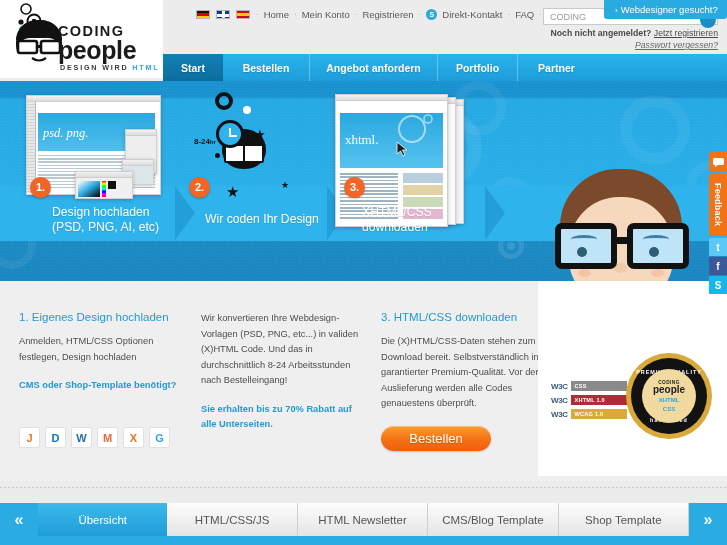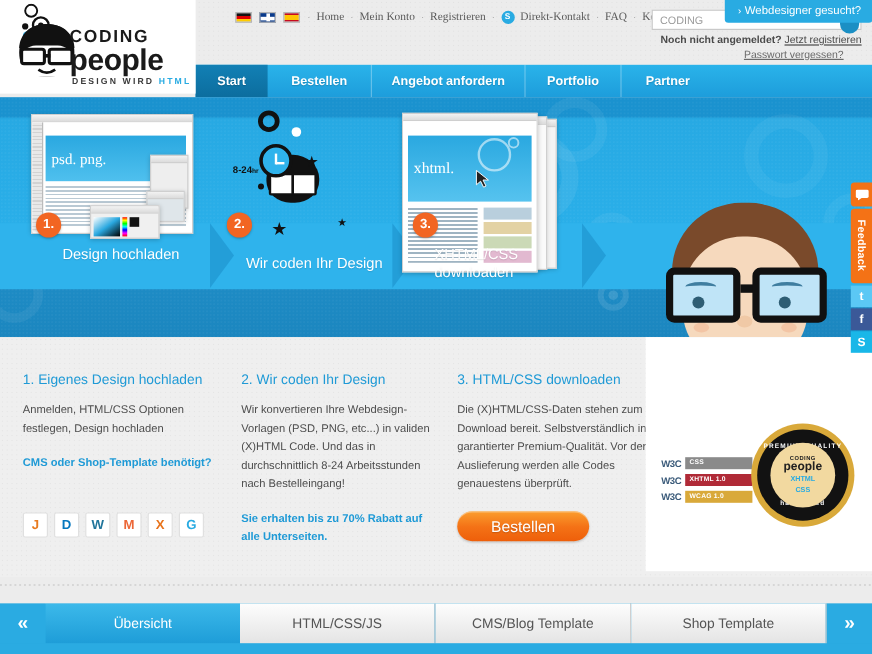--- a/index.html
+++ b/index.html
@@ -50,21 +50,21 @@
     position: absolute; left: 196px; top: 9px;
     display: flex; align-items: center; gap: 5px;
     font-size: 9.5px; color: #555;
   }
   .flag { width: 14px; height: 9px; display: inline-block; border: 1px solid #b5b5b5; margin-right: 1px; position: relative; }
   .flag-de { background: linear-gradient(to bottom,#111 0 33%,#d00 33% 66%,#fc0 66% 100%); }
   .flag-uk { background: #0a3b8c; overflow: hidden; }
   .flag-uk:before { content:""; position:absolute; left:0; top:3px; width:100%; height:3px; background:#fff; }
   .flag-uk:after { content:""; position:absolute; left:5px; top:0; width:3px; height:100%; background:#fff; }
   .flag-es { background: linear-gradient(to bottom,#c60b1e 0 25%,#ffc400 25% 75%,#c60b1e 75% 100%); }
-  .topnav a { color: #5a5a5a; text-decoration: none; font-family: Liberation Serif, serif; }
+  .topnav a { color: #5a5a5a; text-decoration: none; }
   .sep { color: #aaa; font-size: 8px; }
   .skype-ico {
     display: inline-block; width: 11px; height: 11px; border-radius: 50%;
     background: #29abe2; color: #fff; font-size: 7px; font-weight: bold;
     text-align: center; line-height: 11px; vertical-align: -2px;
   }
 
   .login-box {
     position: absolute; left: 543px; top: 8px; width: 175px; height: 17px;
     background: #fff; border: 1px solid #c9c9c9;
@@ -76,22 +76,22 @@
     font-size: 9.5px; line-height: 19px; padding-left: 11px;
     border-radius: 0 0 3px 3px;
   }
   .webdes-btn .chev { font-size: 8px; margin-right: 3px; }
   .login-sub1 {
     position: absolute; right: 9px; top: 28px;
     font-size: 8.7px; font-weight: bold; color: #4a4a4a;
   }
   .login-sub1 a { color: #4a4a4a; text-decoration: underline; font-weight: normal; }
   .login-sub2 {
-    position: absolute; right: 24px; top: 40px;
-    font-size: 8.7px; color: #6a6a6a; text-decoration: underline;
+    position: absolute; right: 9px; top: 40px;
+    font-size: 8.7px; color: #6a6a6a; text-decoration: underline; font-style: italic;
   }
   .login-go {
     position: absolute; left: 700px; top: 17px; width: 16px; height: 11px;
     background: #1b8fc4; border-radius: 0 0 8px 8px;
   }
 
   
   .mainnav {
     position: absolute; left: 163px; top: 54px; width: 564px; height: 27px;
     background: linear-gradient(to bottom, #2ab3ea 0%, #1d9ddb 100%);
@@ -394,21 +394,21 @@
     <div class="dot-c" style="left:507px;top:161px;width:8px;height:8px;background:rgba(255,255,255,0.13);"></div>
     <div class="ring" style="left:620px;top:14px;width:70px;height:70px;border-width:12px;border-color:rgba(255,255,255,0.05);"></div>
     <div class="ring" style="left:686px;top:80px;width:50px;height:50px;border-width:9px;border-color:rgba(255,255,255,0.05);"></div>
     <div class="ring" style="left:-12px;top:140px;width:48px;height:48px;border-width:8px;border-color:rgba(255,255,255,0.06);"></div>
 
     <div class="band"></div>
     <div class="chev-line" style="left:175px;"></div>
     <div class="chev-line" style="left:327px;"></div>
     <div class="chev-line" style="left:485px;"></div>
 
-    <div class="win" style="left:26px;top:14px;width:135px;height:100px;">
+    <div class="win" style="left:26px;top:14px;width:135px;height:100px;font-style:italic;">
       <div class="win-bar"></div>
       <div class="psd-body">
         <div class="toolstrip"></div>
         <div class="psd-blue"></div>
         <div class="psd-title">psd. png.</div>
         <div class="psd-lines"></div>
       </div>
     </div>
     <div class="win" style="left:125px;top:48px;width:32px;height:45px;background:#eee;">
         <div class="win-bar"></div>
@@ -465,20 +465,21 @@
           <div style="background:#e3d2a4;"></div>
           <div style="background:#cbd9b6;"></div>
           <div style="background:#e2b9d0;"></div>
         </div>
       </div>
     </div>
 
     <div class="stepnum" style="left:30px;top:96px;">1.</div>
     <div class="steplabel" style="left:52px;top:124px;">
       <div>Design hochladen</div>
+      <div>(PSD, PNG, AI, etc)</div>
     </div>
 
     <div class="stepnum" style="left:189px;top:96px;">2.</div>
     <div class="steplabel" style="left:205px;top:131px;">
       <div>Wir coden Ihr Design</div>
     </div>
 
     <div class="stepnum" style="left:344px;top:96px;">3.</div>
     <div class="steplabel" style="left:362px;top:124px;">
       <div>XHTML/CSS</div>
@@ -512,21 +513,20 @@
 
   <div class="content"></div>
 
   <div class="col" style="left:19px;width:160px;top:311px;">
     <h3>1. Eigenes Design hochladen</h3>
     <p>Anmelden, HTML/CSS Optionen festlegen, Design hochladen</p>
     <p style="margin-top:13px;" class="hl b">CMS oder Shop-Template benötigt?</p>
   </div>
 
   <div class="col" style="left:201px;width:168px;top:311px;">
-    <h3>2. Wir coden Ihr Design</h3>
     <p>Wir konvertieren Ihre Webdesign-Vorlagen (PSD, PNG, etc...) in validen (X)HTML Code. Und das in durchschnittlich 8-24 Arbeitsstunden nach Bestelleingang!</p>
     <p style="margin-top:13px;" class="hl b">Sie erhalten bis zu 70% Rabatt auf alle Unterseiten.</p>
   </div>
 
   <div class="col" style="left:381px;width:168px;top:311px;">
     <h3>3. HTML/CSS downloaden</h3>
     <p>Die (X)HTML/CSS-Daten stehen zum Download bereit. Selbstverständlich in garantierter Premium-Qualität. Vor der Auslieferung werden alle Codes genauestens überprüft.</p>
   </div>
 
   <div class="cms-icons">
@@ -568,20 +568,21 @@
     </div>
   </div>
 
   <div class="dotline"></div>
 
   <div class="bottombar">
     <div class="btabs">
       <div class="bnav">«</div>
       <div class="btab active">Übersicht</div>
       <div class="btab">HTML/CSS/JS</div>
+      <div class="btab">HTML Newsletter</div>
       <div class="btab">CMS/Blog Template</div>
       <div class="btab">Shop Template</div>
       <div class="bnav">»</div>
     </div>
   </div>
 
   <div class="rail">
     <div class="rail-item rail-chat">
       <svg width="11" height="9" viewBox="0 0 11 9">
           <rect x="0" y="0" width="11" height="7" rx="1.5" fill="#fff"></rect>

